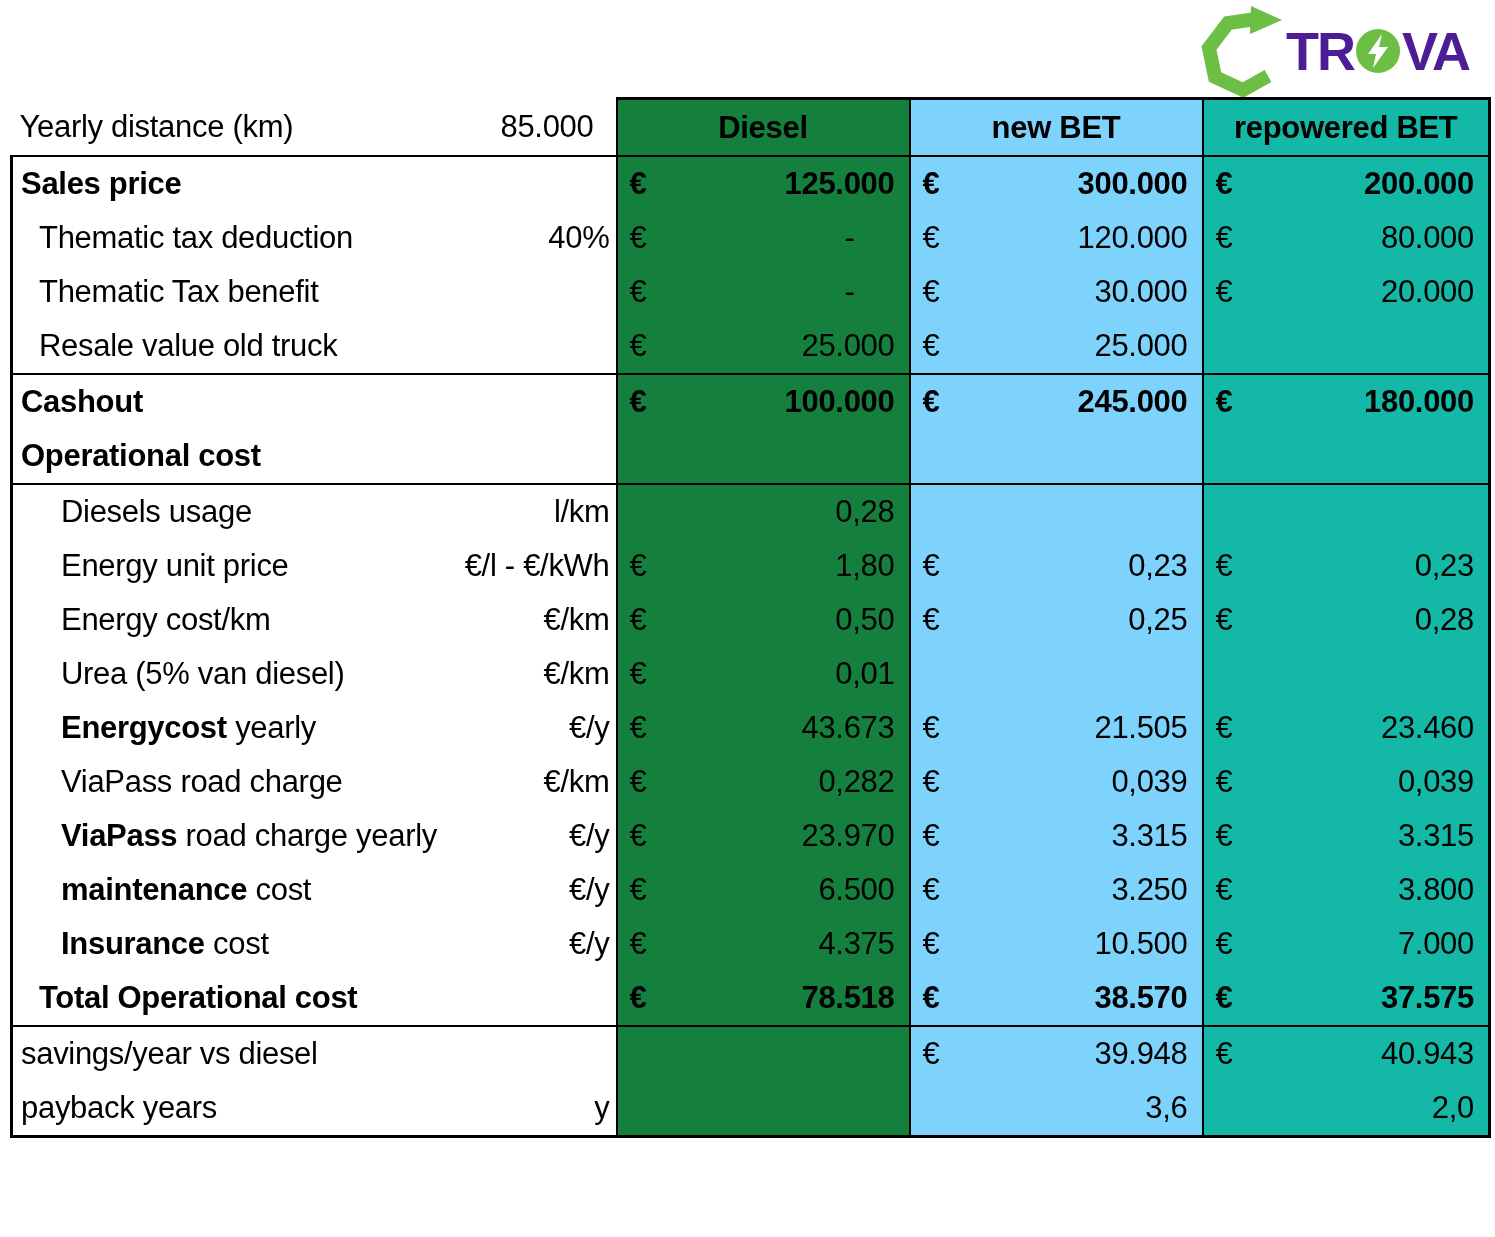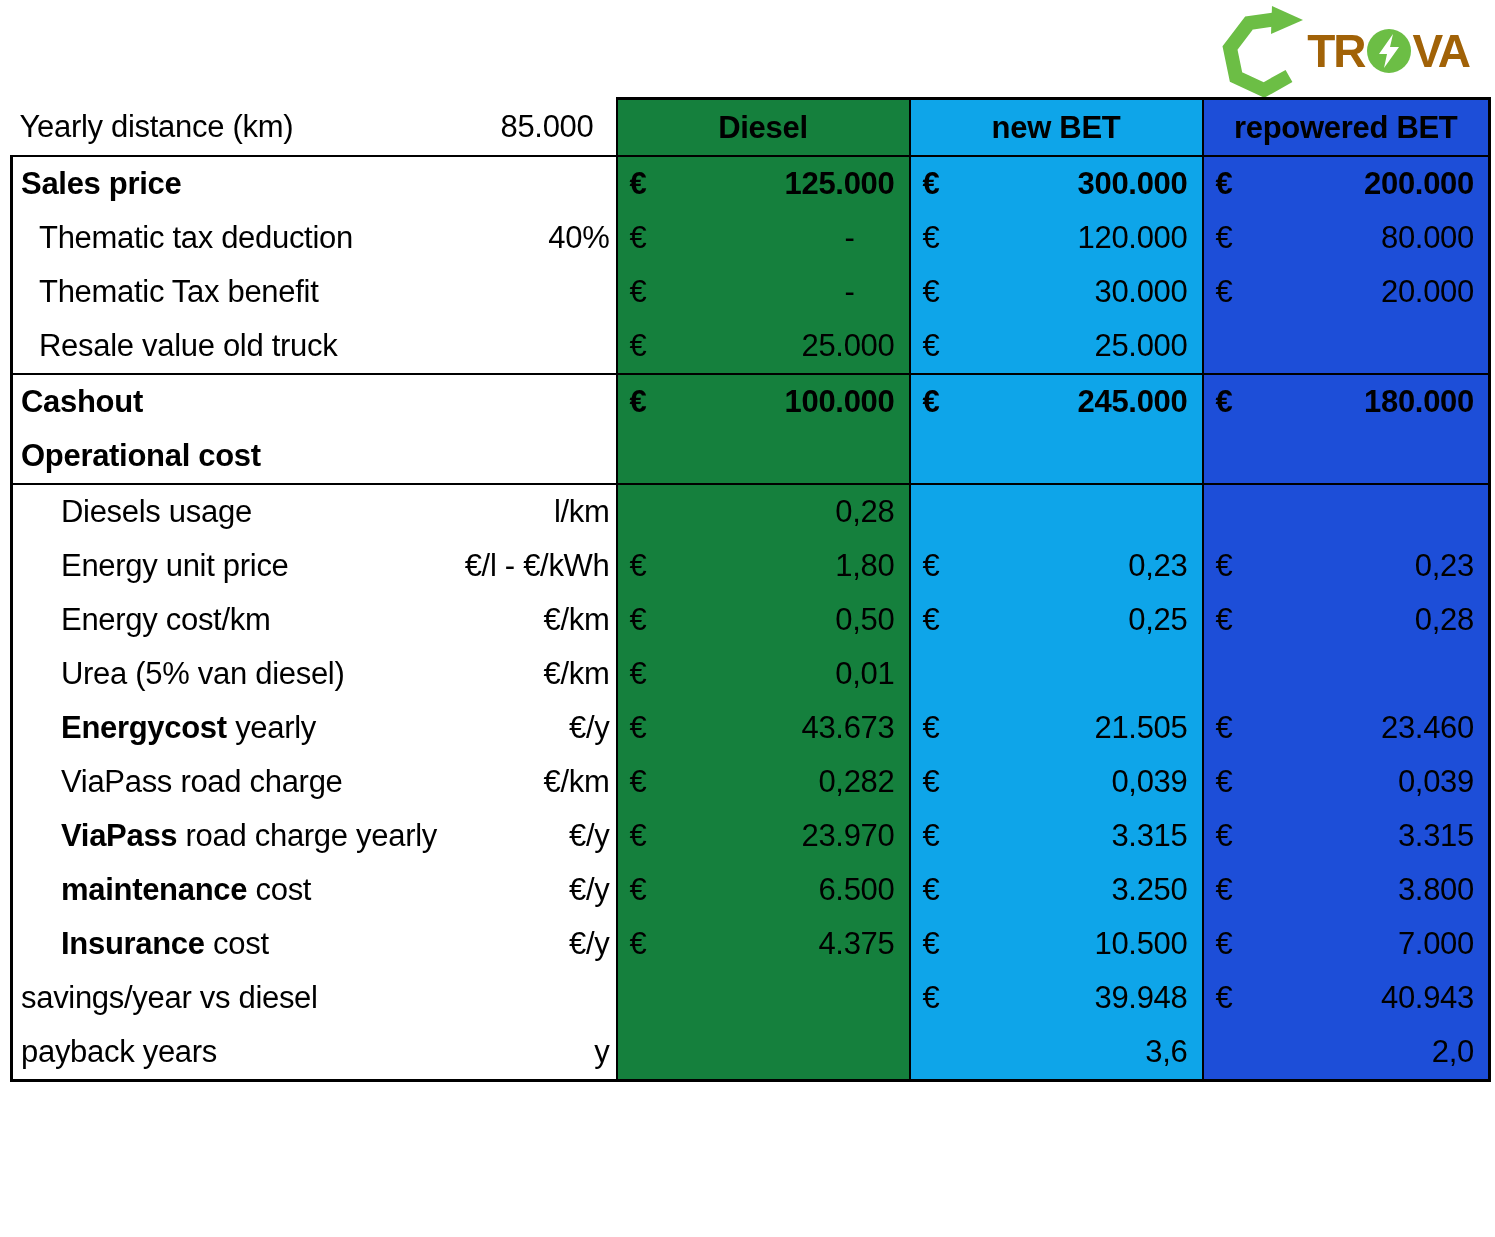--- a/index.html
+++ b/index.html
@@ -2,29 +2,29 @@
 <html><head>
 <meta charset="utf-8">
 <style>
   html,body{margin:0;padding:0;background:#fff;}
   .page{
     position:relative;width:1495px;height:1237px;background:#fff;overflow:hidden;
     font-family:"Liberation Sans",sans-serif;color:#000;letter-spacing:-0.3px;
   }
   
   .logo{position:absolute;top:4px;right:26px;height:94px;display:flex;align-items:center;gap:4px;}
-  .logo .word{display:flex;align-items:center;font-weight:bold;font-size:46px;letter-spacing:-2px;color:#a16207;}
+  .logo .word{display:flex;align-items:center;font-weight:bold;font-size:54px;letter-spacing:-2px;color:#4c1d95;}
   .logo .word svg{margin:0 1px;}
   
   table.grid{position:absolute;left:10px;top:97px;border-collapse:collapse;table-layout:fixed;}
   col.c-label{width:605px;} col.c-v{width:293px;} col.c-v3{width:287px;}
   td{height:54px;padding:0;vertical-align:middle;font-size:31px;}
   tr.first td{height:55px;}
   
-  td.bg0{background:#15803d;} td.bg1{background:#0ea5e9;} td.bg2{background:#1d4ed8;margin-left:36px;}
+  td.bg0{background:#15803d;} td.bg1{background:#7dd3fc;} td.bg2{background:#14b8a6;margin-left:36px;}
   
   td.v{border-left:2px solid #000;}
   td.v.last{border-right:3px solid #000;}
   td.labelcell{border-left:3px solid #000;}
   tr.first td.labelcell{border-left:none;border-top:none;}
   tr.first td.v{border-top:3px solid #000;}
   tr.sec td{border-bottom:2px solid #000;}
   tr.last td{border-bottom:3px solid #000;}
   
   .lab{display:flex;justify-content:space-between;align-items:center;padding-right:6px;}
@@ -413,20 +413,45 @@
               <span class="num">10.500</span>
             </div>
           </td>
           <td class="v bg2 last">
             <div class="val">
               <span class="cur">€</span>
               <span class="num">7.000</span>
             </div>
           </td>
         </tr>
+        <tr class="sec">
+          <td class="labelcell">
+            <div class="lab">
+              <span class="ind1"><span class="b">Total Operational cost</span></span>
+            </div>
+          </td>
+          <td class="v bg0 b">
+            <div class="val">
+              <span class="cur">€</span>
+              <span class="num">78.518</span>
+            </div>
+          </td>
+          <td class="v bg1 b">
+            <div class="val">
+              <span class="cur">€</span>
+              <span class="num">38.570</span>
+            </div>
+          </td>
+          <td class="v bg2 last b">
+            <div class="val">
+              <span class="cur">€</span>
+              <span class="num">37.575</span>
+            </div>
+          </td>
+        </tr>
         <tr class="">
           <td class="labelcell">
             <div class="lab">
               <span class="ind0"><span>savings/year vs diesel</span></span>
             </div>
           </td>
           <td class="v bg0"></td>
           <td class="v bg1">
             <div class="val">
               <span class="cur">€</span>

